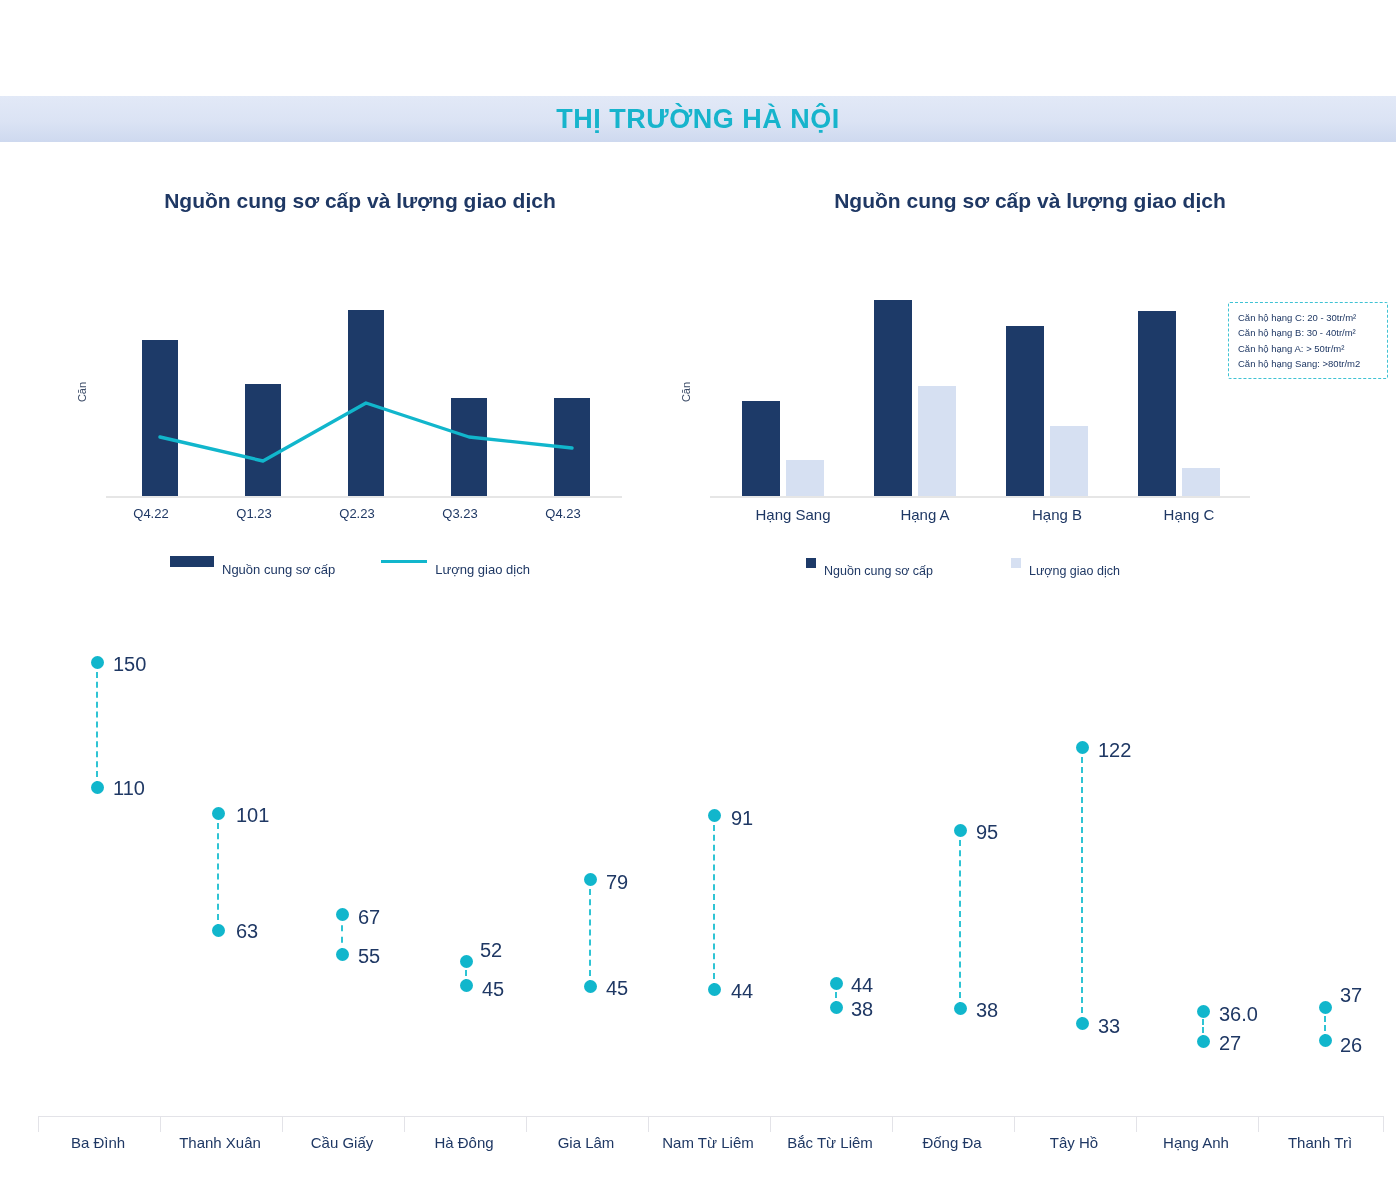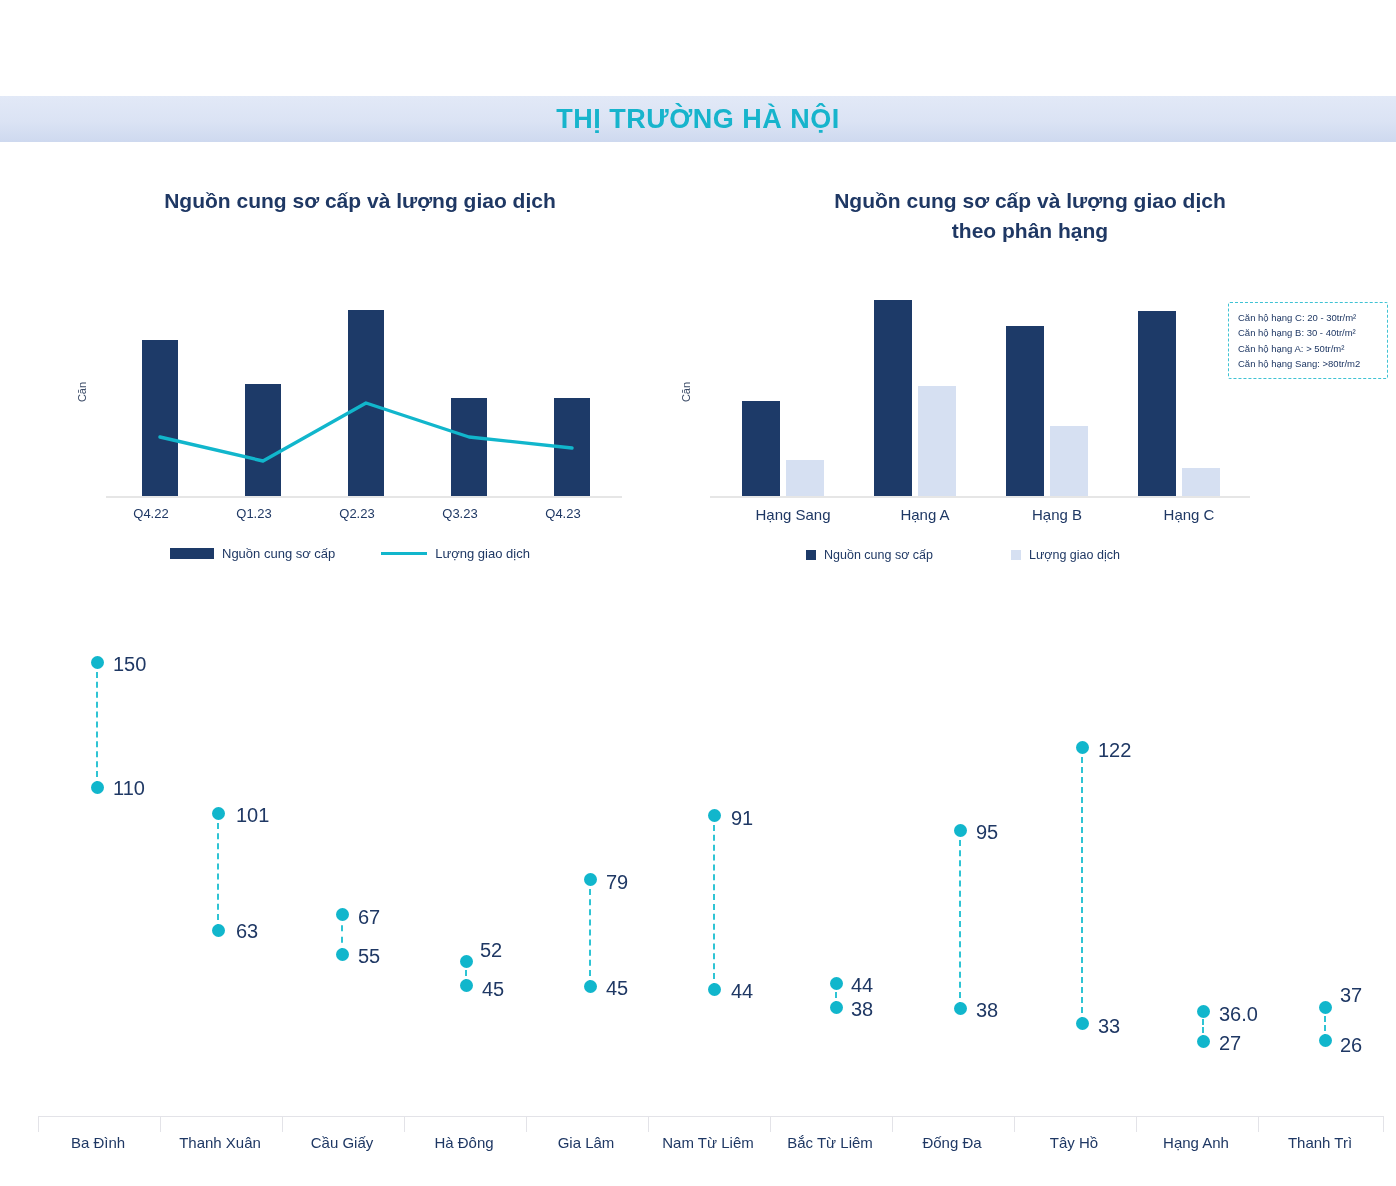--- a/index.html
+++ b/index.html
@@ -47,21 +47,21 @@
     white-space:nowrap;
   }
 
   svg{overflow:visible;}
   .legend-row{position:absolute;display:flex;align-items:center;}
   .lg-item{display:flex;align-items:center;gap:8px;}
   .lg-swatch-bar{width:44px;height:11px;background:#1d3a68;}
   .lg-swatch-sq{width:10px;height:10px;background:#1d3a68;}
   .lg-swatch-sq.light{background:#d6e0f2;}
   .lg-swatch-line{width:46px;height:3px;background:#11b6cc;}
-  .lg-text{font-size:13px;color:#1f3864;white-space:nowrap;}
+  .lg-text{font-size:13px;color:#1f3864;white-space:nowrap;margin-top:16px;}
   .lg-text.sm{font-size:12.5px;}
 
   
   .notebox{
     position:absolute;border:1.5px dashed #3fc3d4;border-radius:2px;
     padding:7px 9px 6px 9px;background:#ffffff;
   }
   .notebox div{
     font-size:9.5px;color:#1f3864;line-height:1.62;white-space:nowrap;
   }
@@ -130,21 +130,20 @@
         <span class="lg-swatch-line"></span>
         <span class="lg-text">Lượng giao dịch</span>
       </div>
     </div>
   </div>
 
   <div class="panel" style="left:720px;top:186px;width:620px;height:400px;">
 
     <div class="panel-title">
       <div>Nguồn cung sơ cấp và lượng giao dịch</div>
-      <div>theo phân hạng</div>
     </div>
 
     <div class="plot" style="left:-10px;top:100px;width:540px;height:212px;">
       <div class="axis-line"></div>
 
       <div class="bar" style="left:32px;width:38px;height:95px;"></div>
       <div class="bar light" style="left:76px;width:38px;height:36px;"></div>
 
       <div class="bar" style="left:164px;width:38px;height:196px;"></div>
       <div class="bar light" style="left:208px;width:38px;height:110px;"></div>

